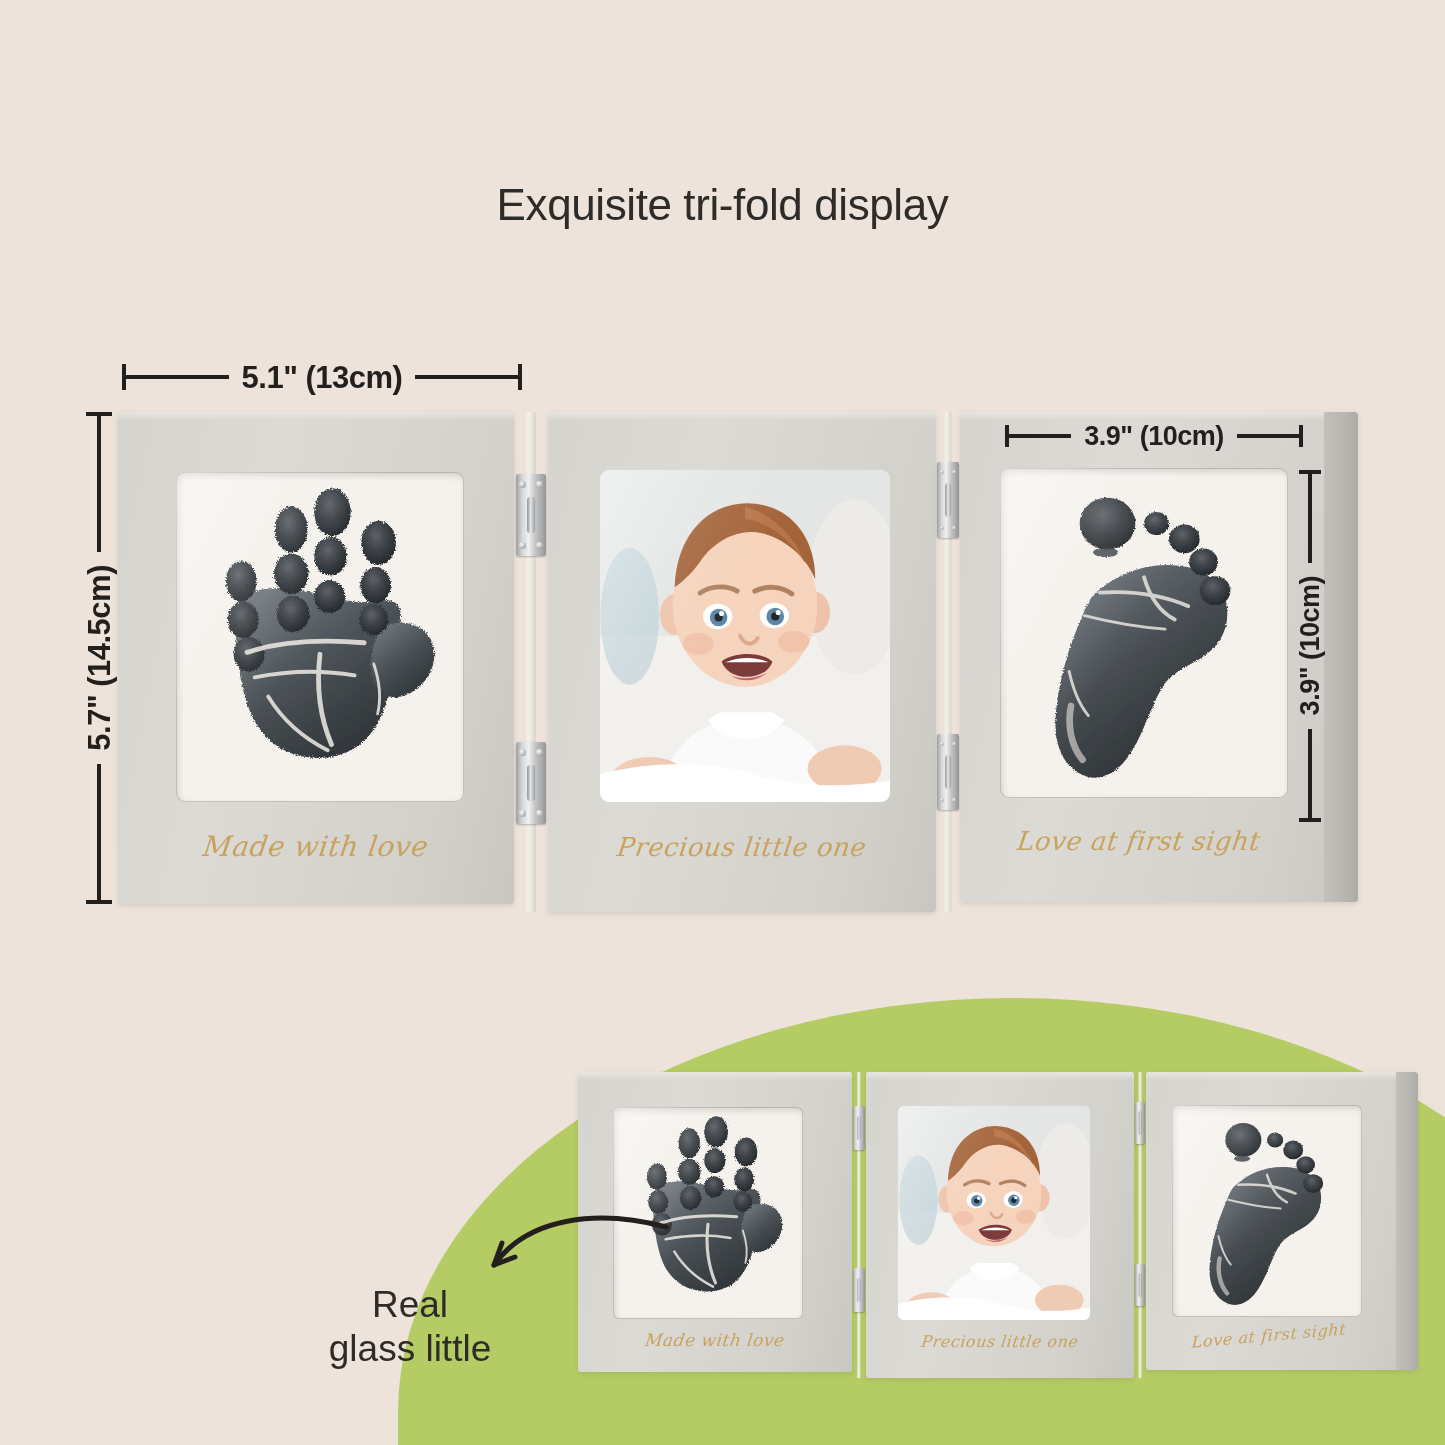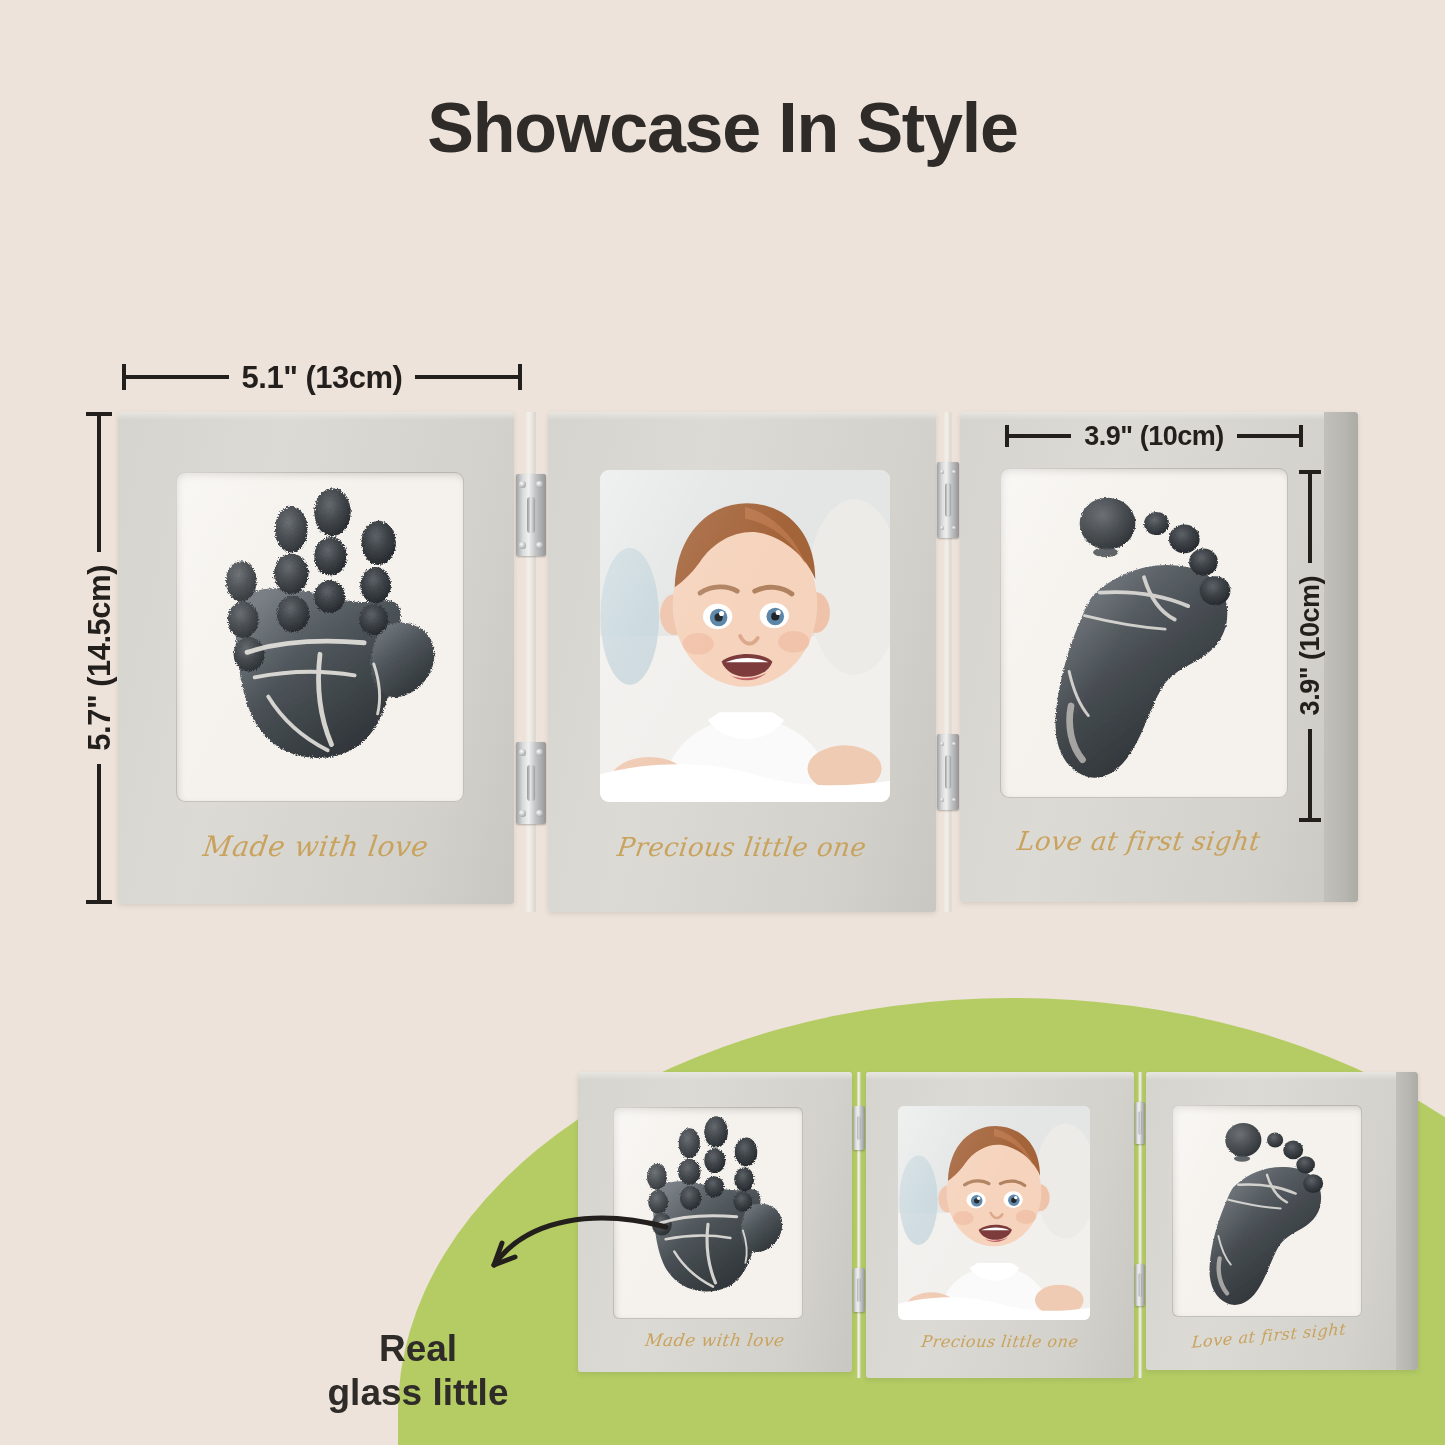--- a/index.html
+++ b/index.html
@@ -132,34 +132,33 @@
     padding: 13px 0; font-size: 31px; font-weight: 700; letter-spacing: -0.5px;
     white-space: nowrap; line-height: 1;
     writing-mode: vertical-rl; transform: rotate(180deg);
   }
   .dim-h.small .txt, .dim-v.small .txt { font-size: 27px; }
   .dim-h.small .cap { height: 22px; }
   .dim-v.small .cap { width: 22px; }
 
   
   .callout {
-    position: absolute; left: 300px; top: 1283px; width: 236px;
+    position: absolute; left: 292px; top: 1283px; width: 236px;
     text-align: center;
-    font-size: 37px; font-weight: 700; color: #2E2B28;
+    font-size: 37px; font-weight: 400; color: #2E2B28;
     line-height: 1.18;
-    margin-top: 44px;
   }
   .callout-arrow { position: absolute; left: 470px; top: 1213px; width: 200px; height: 120px; }
 </style>
 </head>
 <body>
 
 <div class="stage">
 
-  <div class="headline">Showcase In Style</div>
+  <div class="subhead">Exquisite tri-fold display</div>
 
   <div class="green-arch"></div>
 
   <svg width="0" height="0" style="position:absolute" aria-hidden="true">
     <defs>
       <radialGradient id="inkPad" cx="42%" cy="34%" r="72%">
         <stop offset="0%" stop-color="#5D6267"></stop>
         <stop offset="48%" stop-color="#3C4146"></stop>
         <stop offset="100%" stop-color="#22262A"></stop>
       </radialGradient>

